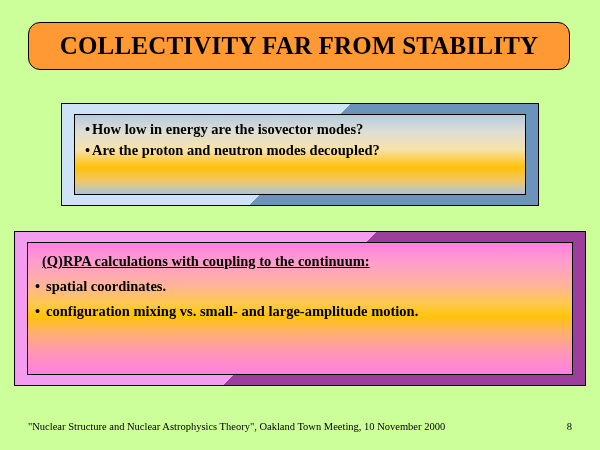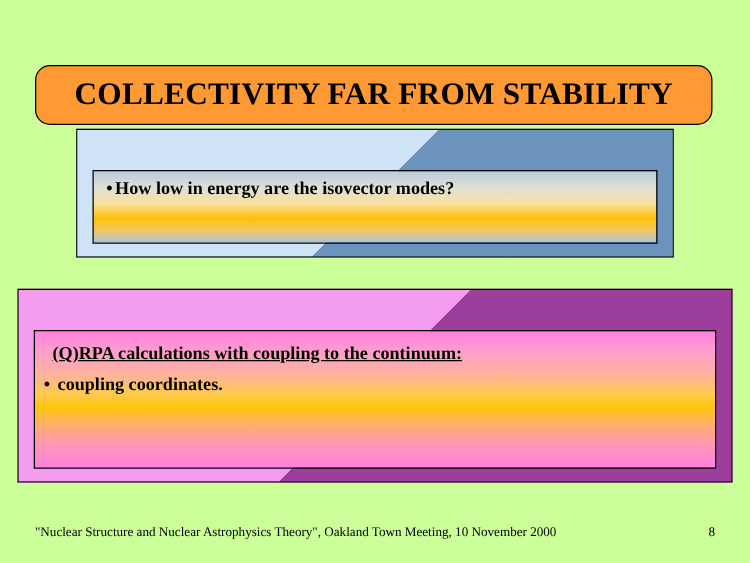--- a/index.html
+++ b/index.html
@@ -22,21 +22,20 @@
     top: 22px;
     width: 542px;
     height: 48px;
     box-sizing: border-box;
     background: #ff9933;
     border: 1.5px solid #000000;
     border-radius: 12px;
     display: flex;
     align-items: center;
     justify-content: center;
-    margin-top: 30px;
   }
   #title-text {
     font-size: 25px;
     font-weight: bold;
     color: #000000;
     letter-spacing: 0.2px;
     white-space: nowrap;
     font-family: "Liberation Serif", "DejaVu Serif", serif;
   }
 
@@ -47,21 +46,20 @@
   }
   .bevel-frame {
     position: absolute;
     inset: 0;
   }
   .bevel-inner {
     position: absolute;
     box-sizing: border-box;
     border: 1px solid #000000;
     overflow: hidden;
-    margin-top: 22px;
   }
 
   
   #questions-box {
     left: 61px;
     top: 103px;
     width: 478px;
     height: 103px;
   }
   #questions-box .bevel-frame {
@@ -201,33 +199,35 @@
 </div>
 
 <div id="questions-box" class="bevel-box">
   <div class="bevel-frame">
     <div class="bevel-tl"></div>
     <div class="bevel-br"></div>
   </div>
   <div class="bevel-inner">
     <ul id="questions-list">
       <li>How low in energy are the isovector modes?</li>
+      <li>Are the proton and neutron modes decoupled?</li>
     </ul>
   </div>
 </div>
 
 <div id="methods-box" class="bevel-box">
   <div class="bevel-frame">
     <div class="bevel-tl"></div>
     <div class="bevel-br"></div>
   </div>
   <div class="bevel-inner">
     <ul id="methods-list">
       <li class="heading">(Q)RPA calculations with coupling to the continuum:</li>
-      <li class="bullet">coupling coordinates.</li>
+      <li class="bullet">spatial coordinates.</li>
+      <li class="bullet">configuration mixing vs. small- and large-amplitude motion.</li>
     </ul>
   </div>
 </div>
 
 <div id="footer">
   <span id="footer-text">"Nuclear Structure and Nuclear Astrophysics Theory", Oakland Town Meeting, 10 November 2000</span>
   <span id="footer-page">8</span>
 </div>
 
 </body></html>

